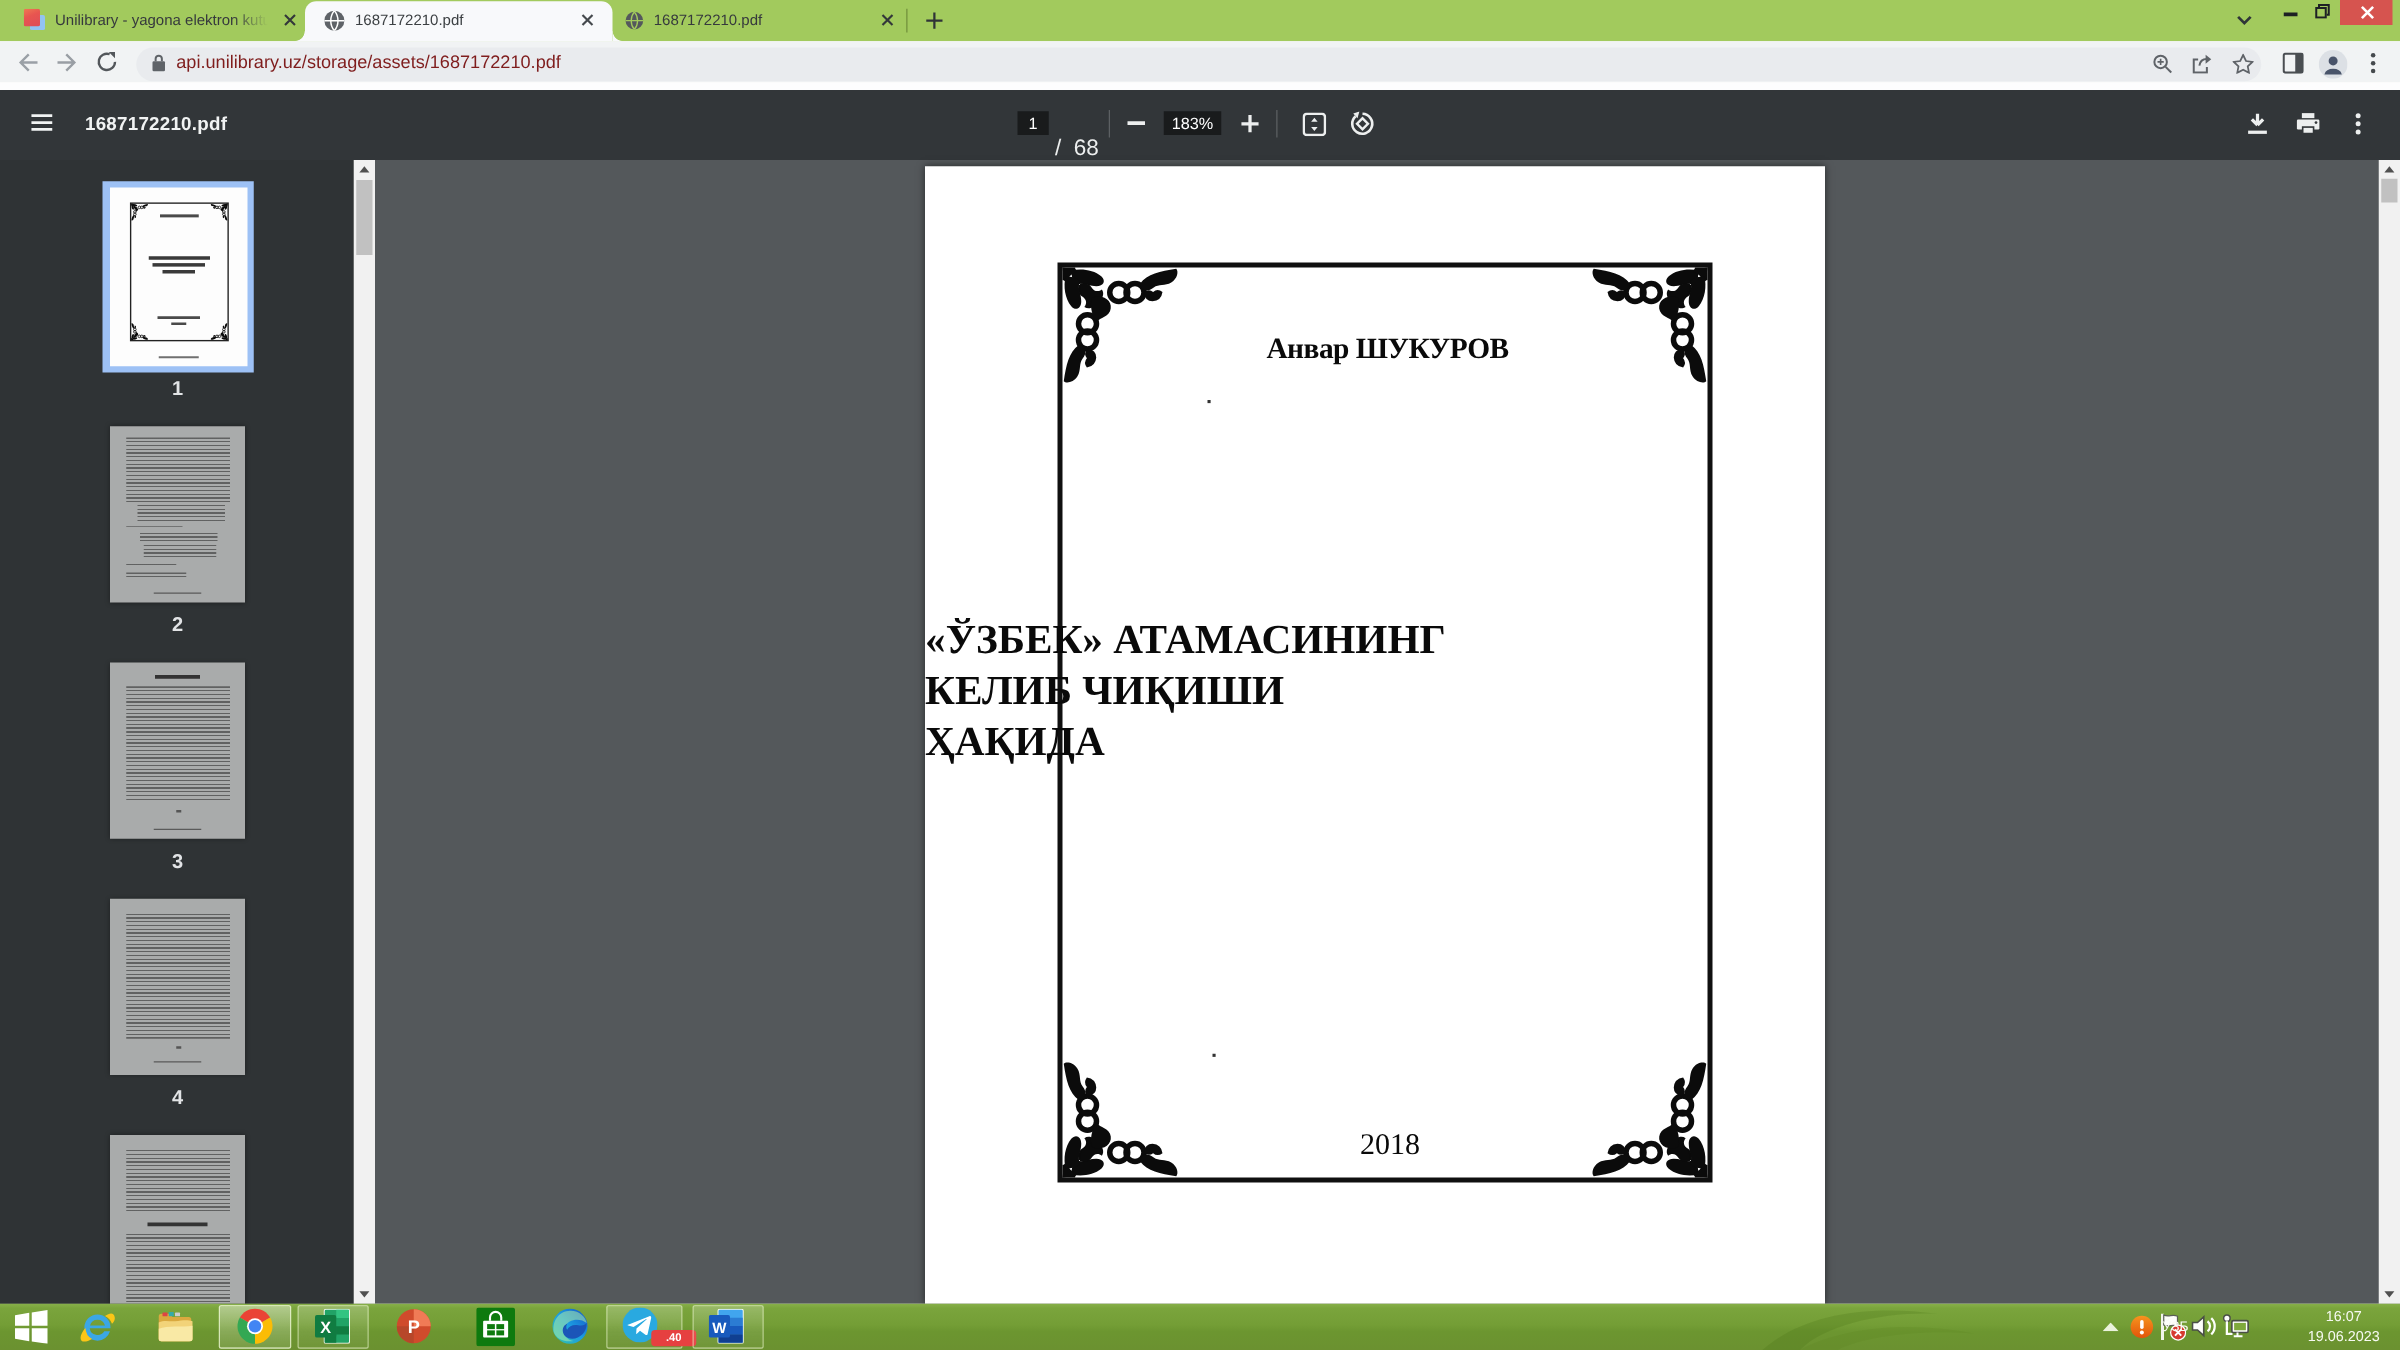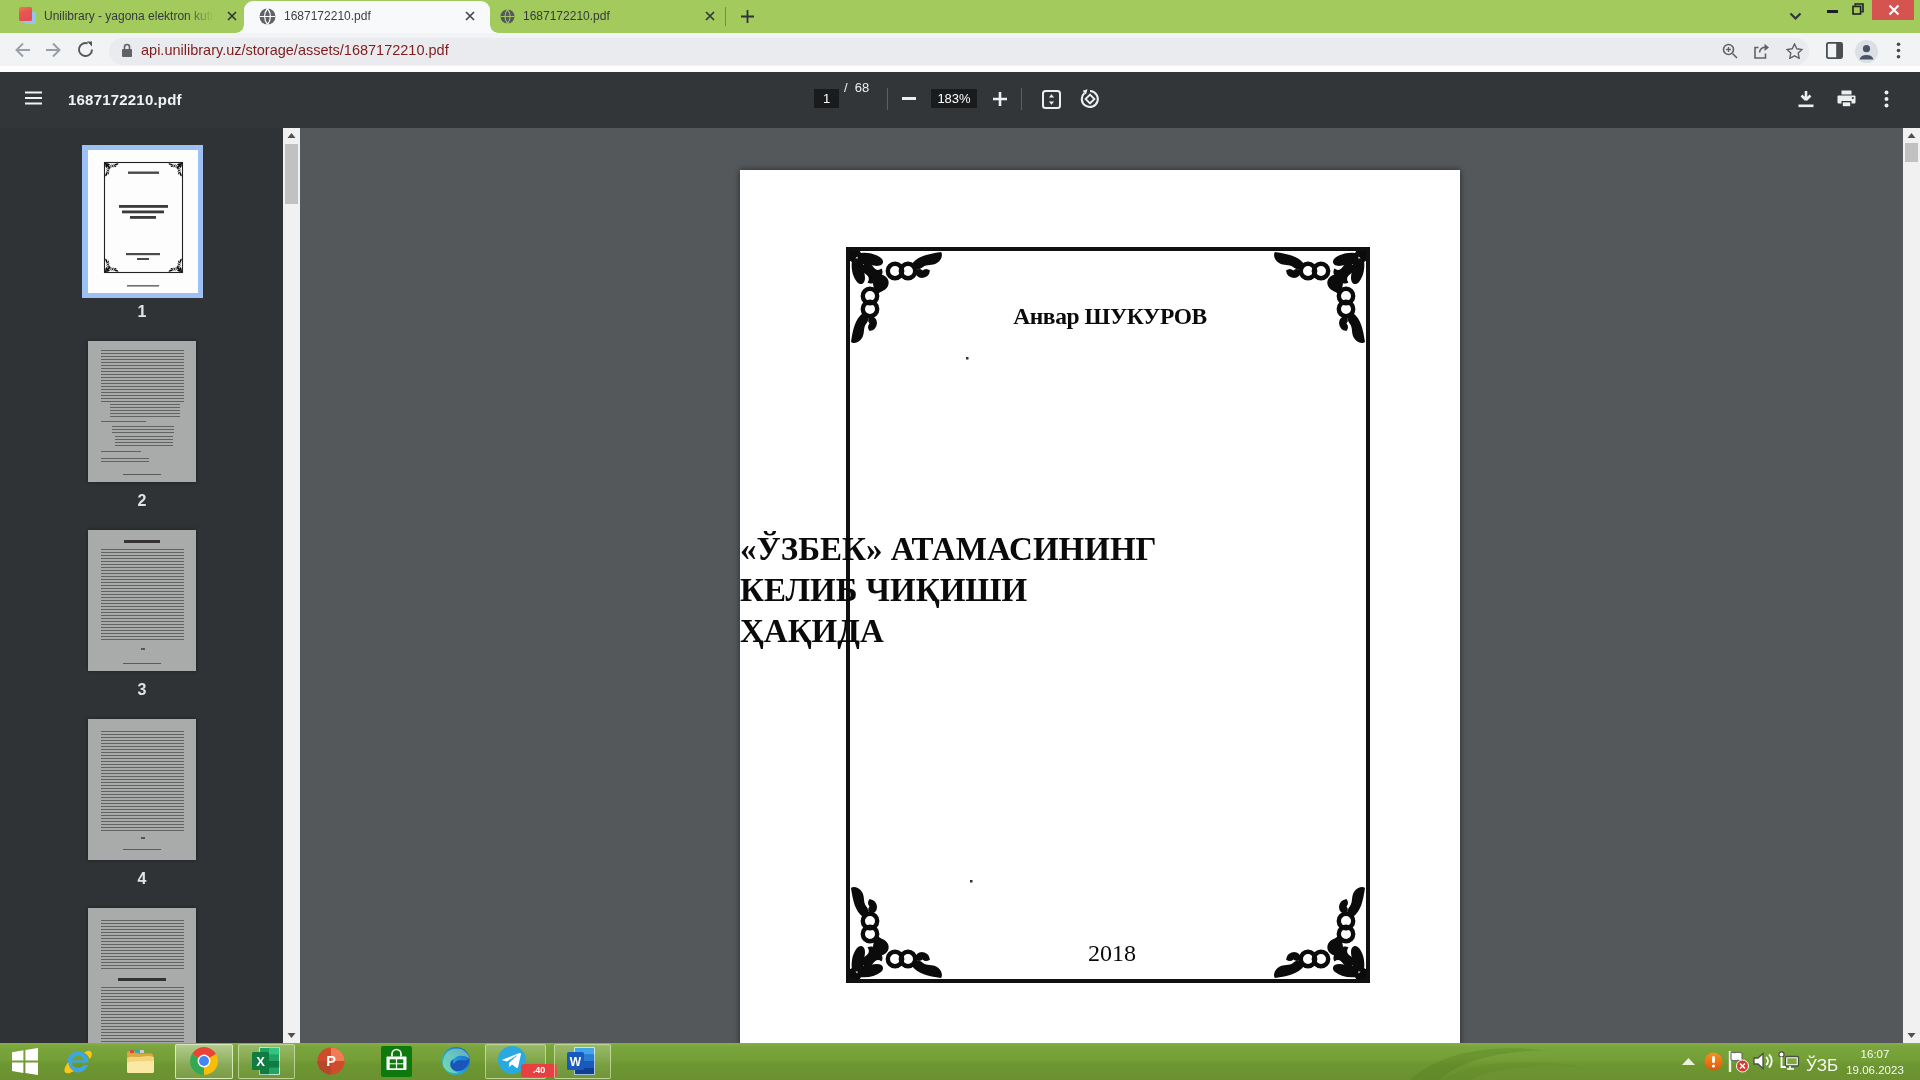--- a/index.html
+++ b/index.html
@@ -13,21 +13,21 @@
   .tabx svg { display:block; }
   
   #toolbar { position:absolute; left:0; top:33px; width:1920px; height:33px; background:#F1F3F4; }
   #omnibox { position:absolute; left:109px; top:5px; width:1700px; height:27px; background:#E9EBEE; border-radius:14px; }
   #whitestrip { position:absolute; left:0; top:66px; width:1920px; height:6px; background:#FDFDFE; }
   
   #pdfbar { position:absolute; left:0; top:72px; width:1920px; height:56px; background:#323639; }
   #pdfbar .ttl { position:absolute; left:68px; top:19px; font-size:15px; font-weight:700; color:#F1F3F3; letter-spacing:.2px; }
   .pgbox { position:absolute; background:#191B1C; color:#FFF; font-size:13px; text-align:center; height:19px; top:17px; line-height:19px; }
   .pdiv { position:absolute; width:1px; top:16px; height:22px; background:#5C6063; }
-  .wtxt { position:absolute; color:#EDEFEF; font-size:13px; top:8px; }
+  .wtxt { position:absolute; color:#EDEFEF; font-size:18px; top:36px; }
   
   #content { position:absolute; left:0; top:128px; width:1920px; height:915px; background:#54585B; }
   #sidebar { position:absolute; left:0; top:0; width:283px; height:915px; background:#2F3335; }
   .thumbnum { position:absolute; width:120px; text-align:center; color:#E2E4E6; font-size:16px; font-weight:700; }
   .sscroll { position:absolute; top:0; width:17px; height:915px; background:#F1F1F1; }
   .sthumb { position:absolute; left:2px; width:13px; background:#C1C1C1; }
   .sarrow { position:absolute; left:0; width:17px; height:17px; }
   .thumbpage { width:108px; height:141px; background:#A9ABAB; box-shadow:0 0 4px rgba(0,0,0,0.4); overflow:hidden; }
   .tl { background-image:repeating-linear-gradient(to bottom, rgba(52,52,52,0.62) 0px, rgba(52,52,52,0.62) 1px, rgba(169,171,171,0) 1px, rgba(169,171,171,0) 3px); }
   
@@ -243,21 +243,21 @@
     <div class="abs" style="left:35px; top:130px; width:38px; height:1.4px; background:#5A5A5A;"></div>
   </div>
   <div class="thumbnum" style="left:82px; top:742px;">4</div>
 
   <div class="abs thumbpage" style="left:88px; top:780px; height:135px;">
     <div class="tl" style="position:absolute; left:13px; top:12px; width:83px; height:50px;"></div>
     <div class="abs" style="left:30px; top:70px; width:48px; height:3.4px; background:#333;"></div>
     <div class="tl" style="position:absolute; left:13px; top:79px; width:83px; height:56px;"></div>
   </div>
 
-  <div class="abs" id="mainpage" style="left:740px; top:5px; width:720px; height:910px; background:#FFFFFF; box-shadow:0 0 6px rgba(0,0,0,0.55);margin-top:37px;">
+  <div class="abs" id="mainpage" style="left:740px; top:5px; width:720px; height:910px; background:#FFFFFF; box-shadow:0 0 6px rgba(0,0,0,0.55);">
     <svg class="abs" style="left:0; top:0;" width="720" height="910" viewBox="0 0 720 910">
       <defs>
         <g id="ornH" fill="#0B0B0B" stroke="none">
           <path d="M0,0 L11,1.5 C8,4 5,7 3.5,11 L0,10 Z"></path>
           <path d="M7,2.5 C15,0.5 25,2 31,7 C35,10.5 33,15 27,15 C21,15 17,12 13,13.5 C9,15 7.5,9 7,2.5 Z"></path>
           <path d="M13,14 C22,13.5 28.5,19 27.5,26.5 C26.5,32 21,34 17.5,31.5 C20,28.5 19,25 15.5,23 C13,21.5 12,17 13,14 Z"></path>
           <circle cx="45" cy="20" r="7.2" stroke="#0B0B0B" stroke-width="4.4" fill="none"></circle>
           <circle cx="58" cy="20" r="7.2" stroke="#0B0B0B" stroke-width="4.4" fill="none"></circle>
           <path d="M62,13 C68,5 78,3 91,1 C93,3 92,9 87,12 C82,15 77,13 73,16 C68,20 63,19 62,13 Z"></path>
           <path d="M65,20 q4,-3.5 7.5,-0.5 q3.5,-3 7.5,0 q-1,7 -8,7.5 q-6,0 -7,-7 Z"></path>
@@ -422,16 +422,16 @@
     <path d="M1,7 H5 L10,2.5 V17.5 L5,13 H1 Z" fill="#FDFEFB" stroke="#4A4F46" stroke-width="1.3"></path>
     <path d="M13,6 a5,5 0 0 1 0,8 M16,3.5 a9,9 0 0 1 0,13" stroke="#FDFEFB" stroke-width="1.8" fill="none"></path>
   </svg>
   <svg class="abs" style="left:1778px; top:8px;" width="22" height="20" viewBox="0 0 22 20">
     <circle cx="3.5" cy="3.5" r="2.6" fill="#FDFEFB" stroke="#4A4F46" stroke-width="1.2"></circle>
     <path d="M3.5,6 V16 H8" stroke="#FDFEFB" stroke-width="1.8" fill="none"></path>
     <rect x="7.5" y="5.5" width="13" height="9.5" rx="1" fill="#FDFEFB" stroke="#4A4F46" stroke-width="1.3"></rect>
     <rect x="9.3" y="7.3" width="9.4" height="5.9" fill="#7FA93C"></rect>
     <path d="M12,15 v3 M9,18 h7" stroke="#FDFEFB" stroke-width="1.6"></path>
   </svg>
-  <div class="tray" style="left:1806px; top:13px; font-size:17px; position:absolute;">ЎЗБ</div>
+  <div class="tray" style="left:1730px; top:13px; font-size:11px; position:absolute;">ЎЗБ</div>
   <div class="tray" style="left:1825px; top:5px; width:100px; text-align:center; font-size:11.5px; position:absolute;">16:07</div>
   <div class="tray" style="left:1825px; top:21px; width:100px; text-align:center; font-size:11.5px; position:absolute;">19.06.2023</div>
 </div>
 
 </body></html>

